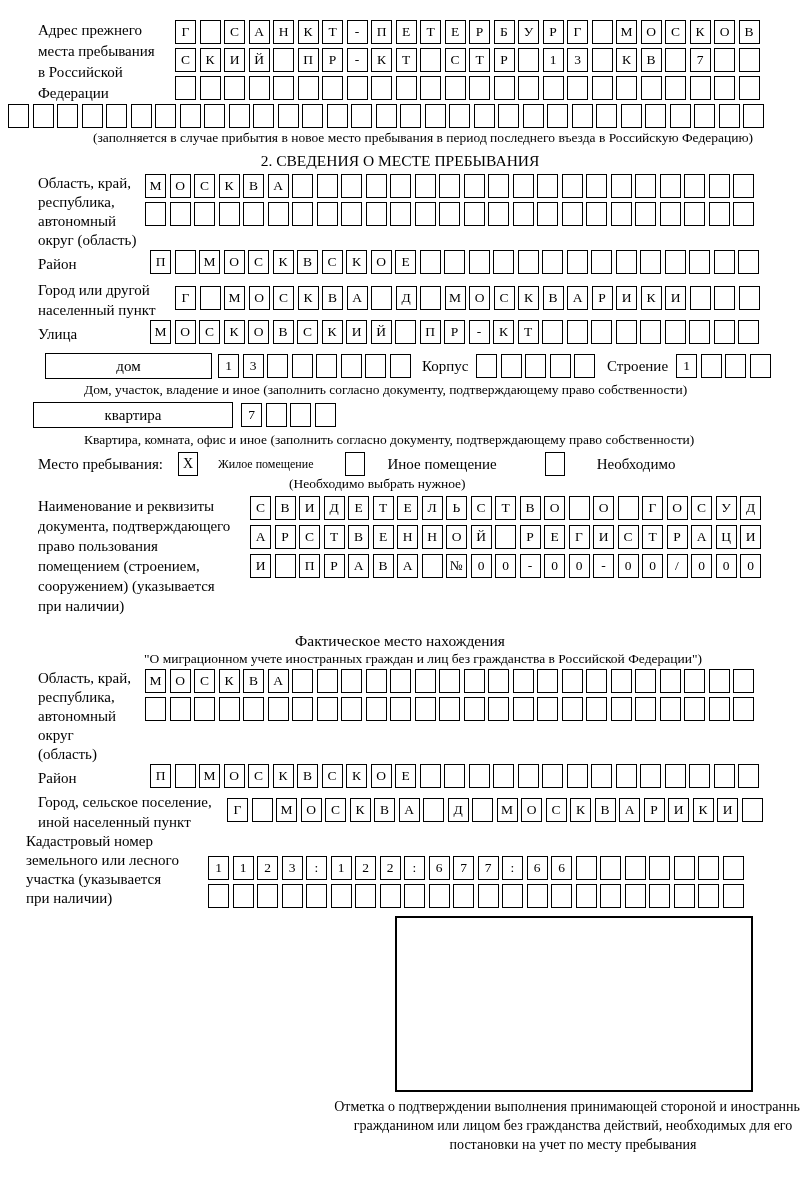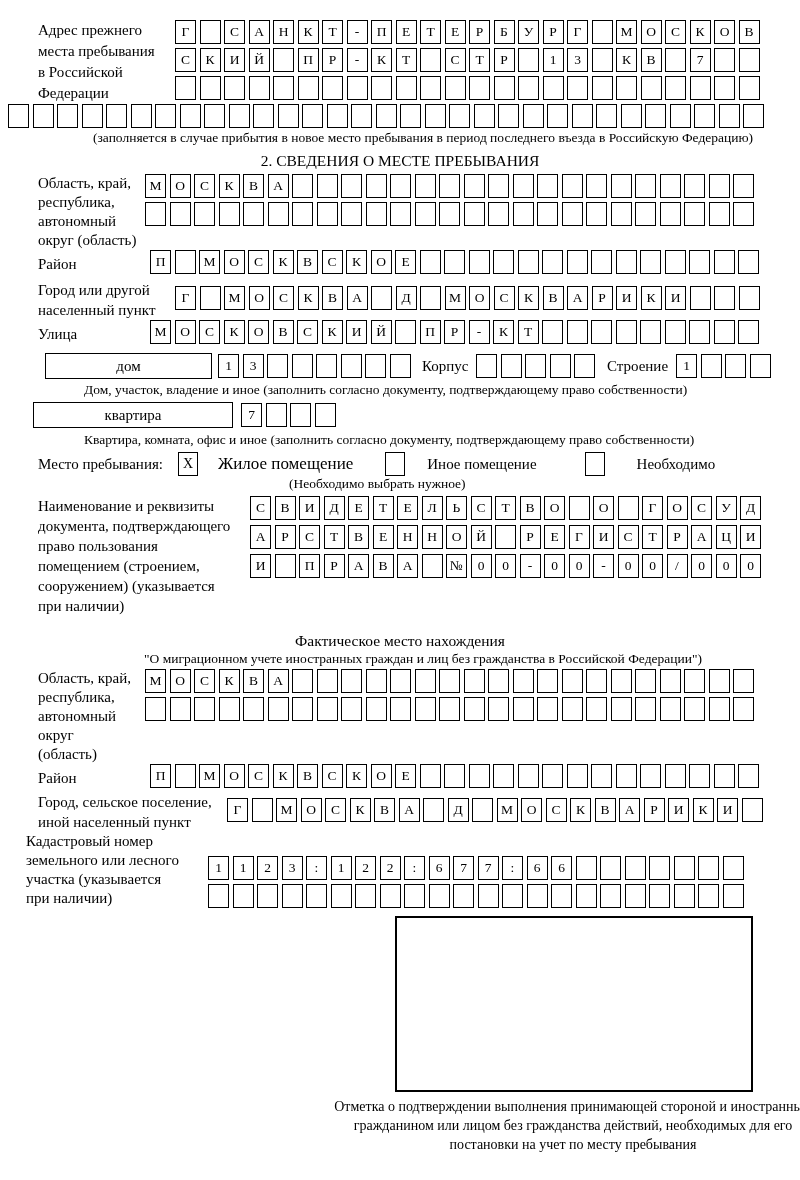--- a/index.html
+++ b/index.html
@@ -372,21 +372,21 @@
         <span class="cell"></span>
         <span class="cell"></span>
         <span class="cell"></span>
       </div>
   </div>
   <div class="note" style="margin:4px 0 0 38px;">Квартира, комната, офис и иное (заполнить согласно документу, подтверждающему право собственности)</div>
 
   <div style="display:flex;align-items:center;margin:4px 0 0 38px;gap:8px;">
     <span style="font-size:15px;">Место пребывания:</span>
     <span class="checkbox" style="margin-left:7px;">X</span>
-    <span style="font-size:17px;margin-left:12px;">Жилое помещение</span>
+    <span style="font-size:12px;margin-left:12px;">Жилое помещение</span>
     <span class="checkbox" style="margin-left:24px;"></span>
     <span style="font-size:15px;margin-left:14px;">Иное помещение</span>
     <span class="checkbox" style="margin-left:40px;"></span>
     <span style="font-size:15px;margin-left:24px;">Необходимо</span>
   </div>
   <div class="note" style="margin-left:243px;">(Необходимо выбрать нужное)</div>
 
   <div class="field lh20 docrows" style="margin:4px 0 0 38px;">
     <div class="label" style="width:212px;">Наименование и реквизиты
 документа, подтверждающего

